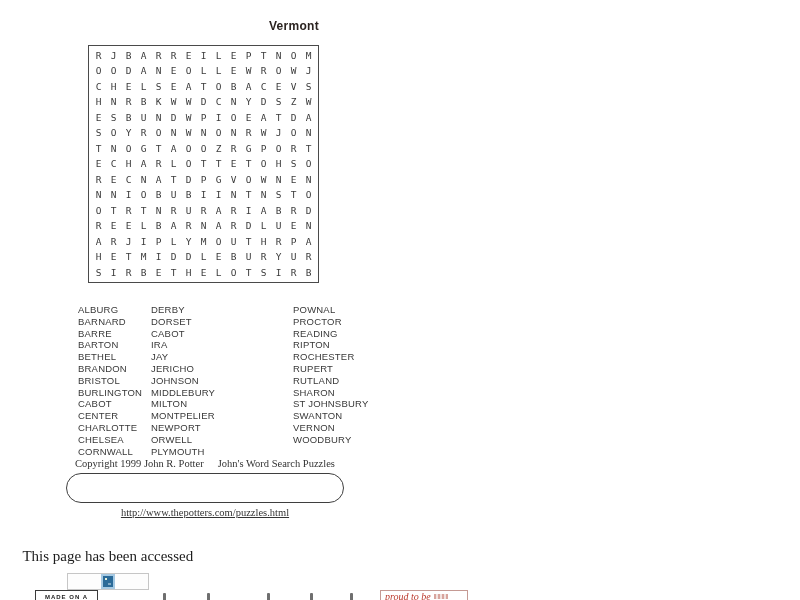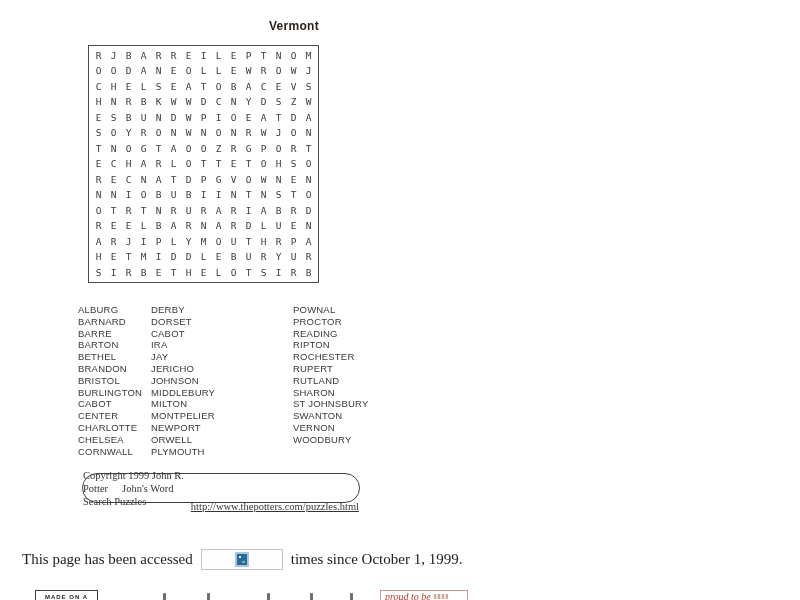--- a/index.html
+++ b/index.html
@@ -31,32 +31,32 @@
     position:absolute;top:304px;
     font-family:Liberation Sans, sans-serif;
     font-size:9.5px;color:#383838;line-height:11.8px;
     white-space:nowrap;letter-spacing:.2px;
   }
   .word-col-1{left:78px;}
   .word-col-2{left:151px;}
   .word-col-3{left:245px;margin-left:48px;}
   
   .copyright-box{
-    position:absolute;left:82px;top:473px;width:278px;height:30px;
+    position:absolute;left:66px;top:473px;width:278px;height:30px;
     border:1px solid #3f3f3f;border-radius:15px;box-sizing:border-box;
-    display:flex;flex-direction:row;align-items:center;justify-content:center;
+    display:flex;flex-direction:column;align-items:center;justify-content:center;
     font-size:10.5px;color:#333;line-height:13px;
   }
   .copyright-line1 .gap{display:inline-block;width:14px;}
   .copyright-url{text-decoration:underline;margin-top:36px;}
   
   .access-row{
     position:absolute;left:22px;top:548px;height:22px;
     display:flex;align-items:center;gap:8px;
-    font-size:15px;color:#1c1c1c;
+    font-size:15px;color:#1c1c1c;flex-direction:column;
   }
   .counter-box{
     width:80px;height:19px;border:1px solid #c6c6c6;background:#fdfdfd;
     display:flex;align-items:center;justify-content:center;box-sizing:content-box;
   }
   .broken-img{
     width:14px;height:15px;background:#a5c9e3;
     display:flex;align-items:center;justify-content:center;
   }
   .broken-img .glyph{

